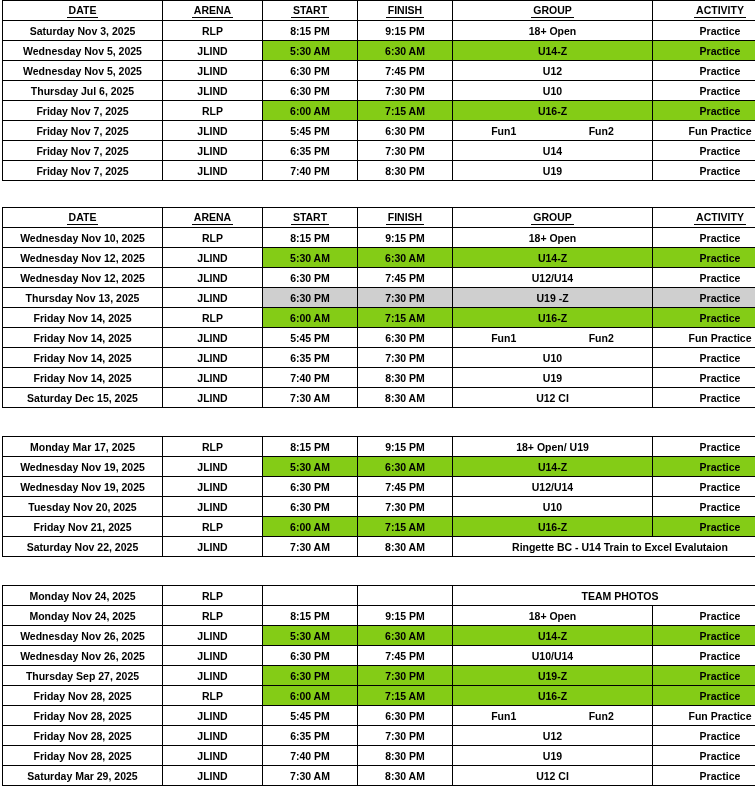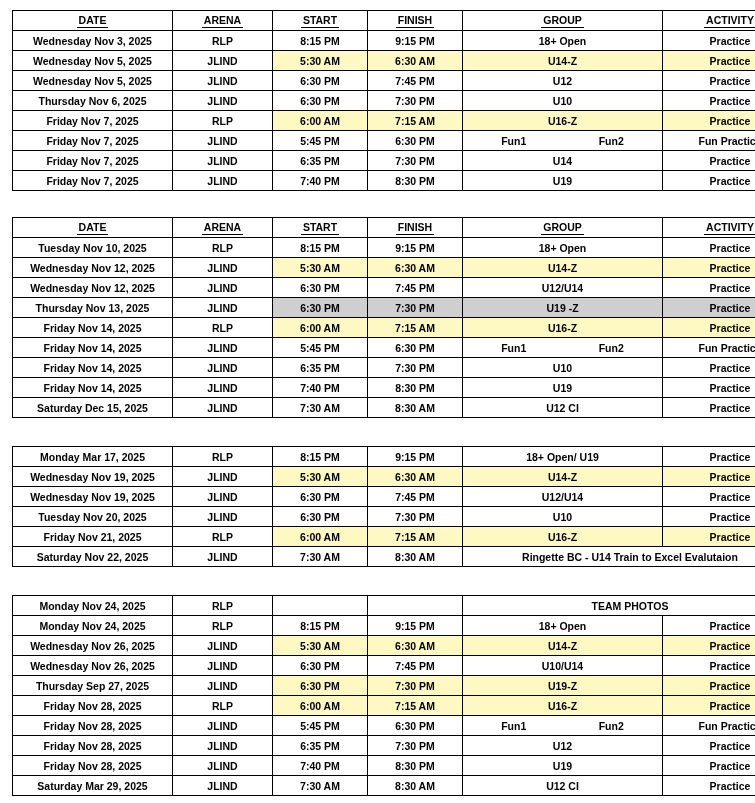--- a/index.html
+++ b/index.html
@@ -11,21 +11,21 @@
     width: 755px;
     height: 803px;
     font-family: "Liberation Sans", sans-serif;
     color: #000000;
   }
   .sheet {
     width: 755px;
     height: 803px;
     position: relative;
     box-sizing: border-box;
-    padding: 10px;
+    padding: 0;
   }
   table.sched {
     border-collapse: collapse;
     table-layout: fixed;
     width: 747px;
     margin-left: 2px;
   }
   table.sched td, table.sched th {
     border: 1px solid #000000;
     font-size: 10.5px;
@@ -45,21 +45,21 @@
   col.c-group  { width: 200px; }
   col.c-act    { width: 135px; }
 
   .hdr span {
     border-bottom: 1px solid #000;
     display: inline-block;
     padding: 0 2px;
     line-height: 13px;
   }
   .hdr td { height: 20px; }
-  .shade { background: #fef9c3; }
+  .shade { background: #84cc16; }
   .shade-dark { background: #cfcfcf; }
   .fun-cell {
     text-align: center;
     margin-top: 32px;
   }
   .fun-inner {
     display: flex;
     justify-content: space-around;
     width: 100%;
   }
@@ -81,21 +81,21 @@
         <tbody>
           <tr class="hdr">
             <td><span>DATE</span></td>
             <td><span>ARENA</span></td>
             <td><span>START</span></td>
             <td><span>FINISH</span></td>
             <td><span>GROUP </span></td>
             <td><span>ACTIVITY</span></td>
           </tr>
           <tr>
-            <td>Wednesday Nov 3, 2025</td>
+            <td>Saturday Nov 3, 2025</td>
             <td>RLP</td>
             <td>8:15 PM</td>
             <td>9:15 PM</td>
             <td>18+ Open</td>
             <td>Practice</td>
           </tr>
           <tr>
             <td>Wednesday Nov 5, 2025</td>
             <td>JLIND</td>
             <td class="shade">5:30 AM</td>
@@ -105,21 +105,21 @@
           </tr>
           <tr>
             <td>Wednesday Nov 5, 2025</td>
             <td>JLIND</td>
             <td>6:30 PM</td>
             <td>7:45 PM</td>
             <td>U12</td>
             <td>Practice</td>
           </tr>
           <tr>
-            <td>Thursday Nov 6, 2025</td>
+            <td>Thursday Jul 6, 2025</td>
             <td>JLIND</td>
             <td>6:30 PM</td>
             <td>7:30 PM</td>
             <td>U10</td>
             <td>Practice</td>
           </tr>
           <tr>
             <td>Friday Nov 7, 2025</td>
             <td>RLP</td>
             <td class="shade">6:00 AM</td>
@@ -171,21 +171,21 @@
         <tbody>
           <tr class="hdr">
             <td><span>DATE</span></td>
             <td><span>ARENA</span></td>
             <td><span>START</span></td>
             <td><span>FINISH</span></td>
             <td><span>GROUP </span></td>
             <td><span>ACTIVITY</span></td>
           </tr>
           <tr>
-            <td>Tuesday Nov 10, 2025</td>
+            <td>Wednesday Nov 10, 2025</td>
             <td>RLP</td>
             <td>8:15 PM</td>
             <td>9:15 PM</td>
             <td>18+ Open</td>
             <td>Practice</td>
           </tr>
           <tr>
             <td>Wednesday Nov 12, 2025</td>
             <td>JLIND</td>
             <td class="shade">5:30 AM</td>

